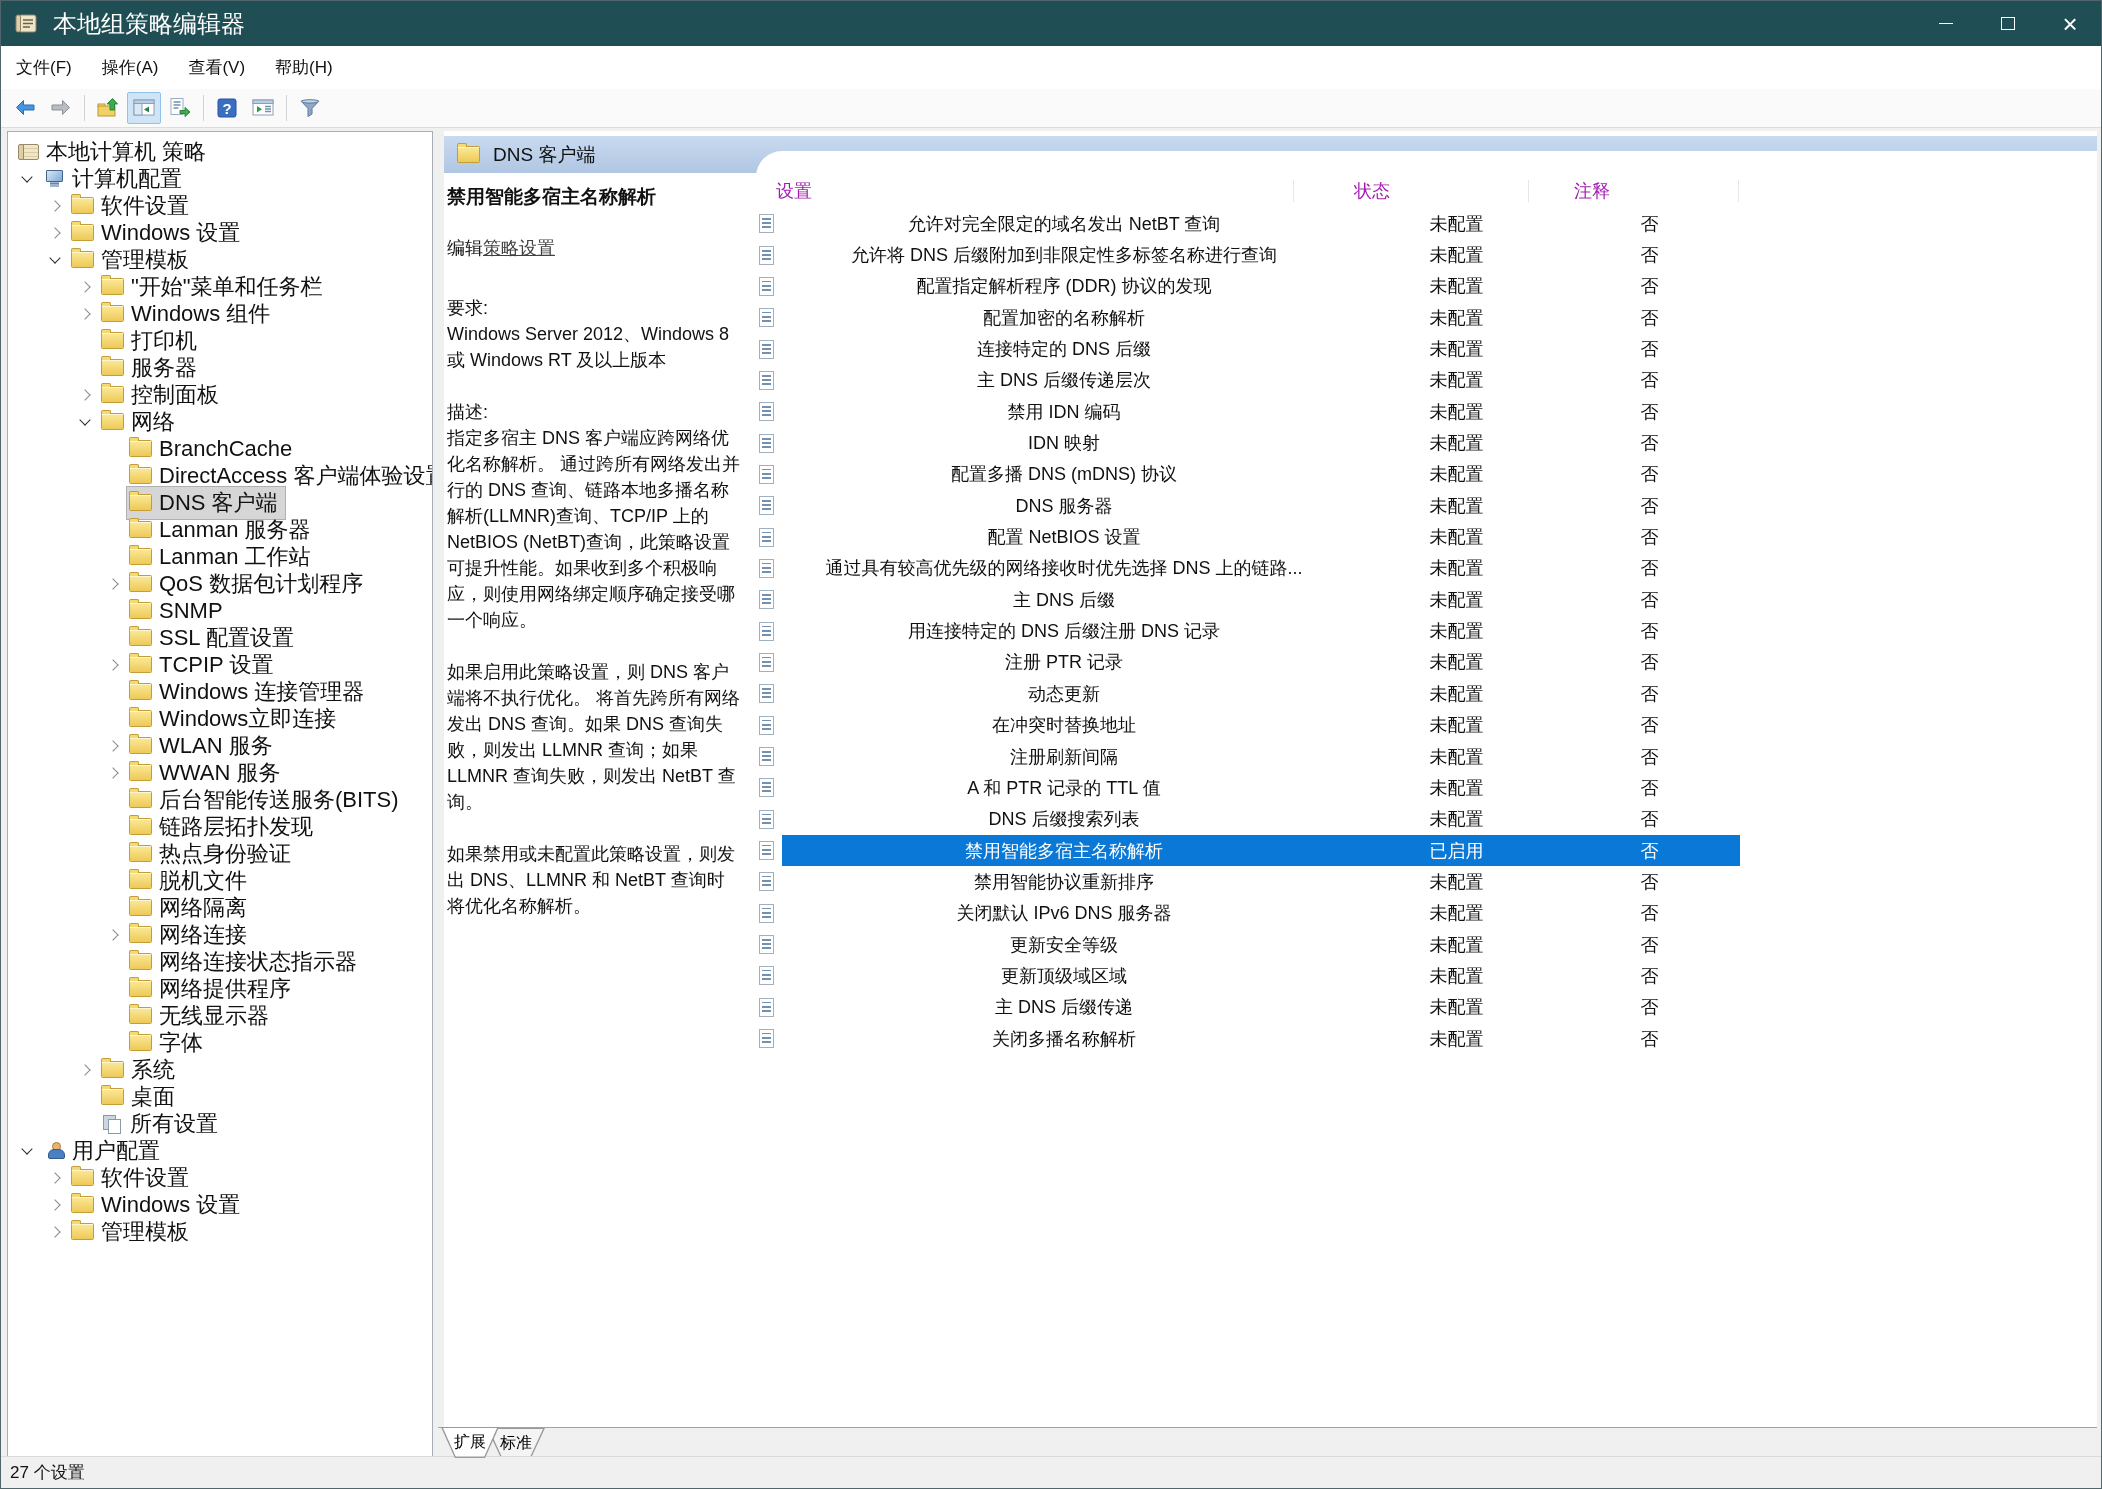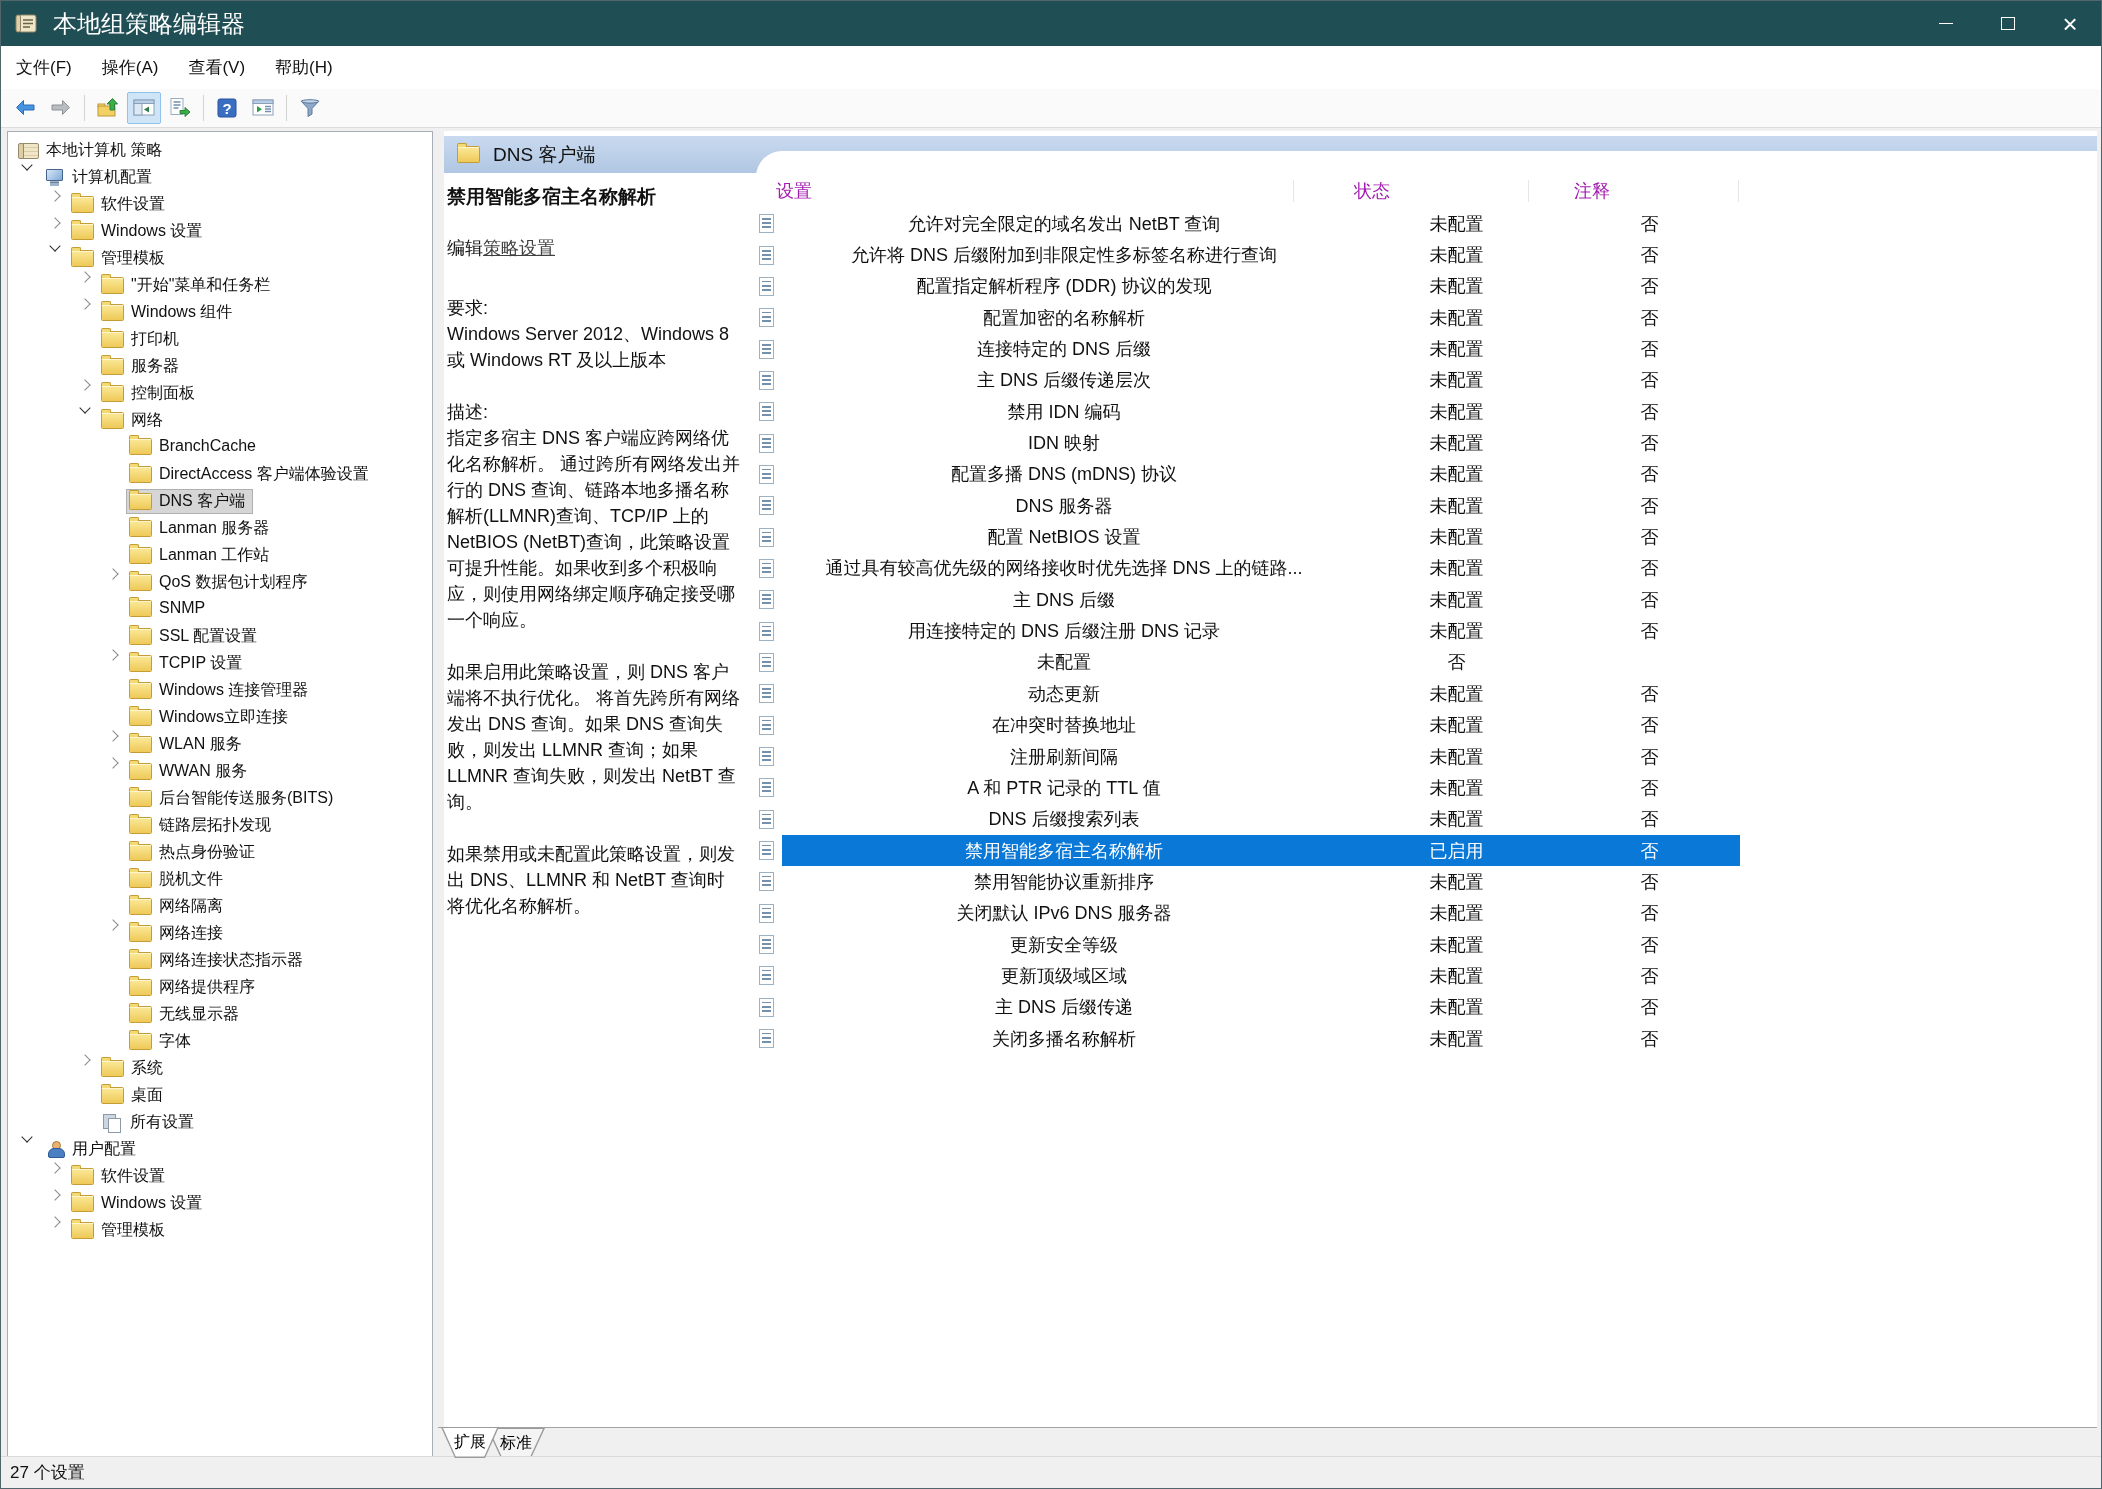--- a/index.html
+++ b/index.html
@@ -21,21 +21,21 @@
   .mitem{padding:0 15px;height:100%;display:flex;align-items:center;}
 
   
   .toolbar{position:absolute;left:0;top:88px;right:0;height:38px;background:#fafafa;border-bottom:1px solid #dcdcdc;display:flex;align-items:center;padding-left:6px;}
   .tbtn{width:32px;height:30px;display:flex;align-items:center;justify-content:center;border:1px solid transparent;border-radius:2px;margin:0 1px;}
   .tbtn.selected{background:#cfe4f7;border-color:#92c2ea;}
   .tsep{width:1px;height:26px;background:#d2d2d2;margin:0 5px;}
 
   
   .tree-pane{position:absolute;left:6px;top:130px;width:426px;height:1328px;background:#fff;border:1px solid #a8aeb5;box-sizing:border-box;overflow:hidden;padding-top:6px;}
-  .trow{height:27px;display:flex;align-items:flex-start;font-size:16px;white-space:nowrap;color:#111;}
+  .trow{height:27px;display:flex;align-items:center;font-size:22px;white-space:nowrap;color:#111;}
   .tspacer{flex:none;display:block;height:1px;}
   .chev{width:26px;flex:none;display:flex;align-items:center;justify-content:center;}
   .chev i{display:block;width:7px;height:7px;border-right:1.6px solid #8a8a8a;border-bottom:1.6px solid #8a8a8a;transform:rotate(-45deg);}
   .chev i.open{transform:rotate(45deg);border-color:#2b2b2b;margin-top:-4px;}
   .tnode{display:flex;align-items:center;gap:7px;padding:1px 7px 1px 2px;border:1px solid transparent;}
   .tnode.selected{background:#d6d6d6;border-color:#b0b0b0;}
   .ticon{flex:none;display:inline-block;}
 
   
   .i-folder{position:relative;width:21px;height:15px;background:linear-gradient(180deg,#fbe998,#eec958);border:1px solid #c49d36;border-radius:1.5px;box-shadow:inset 0 1px 0 #fff6cf;}
@@ -662,20 +662,21 @@
             <span class="policy-icon"></span>
             <div class="rowbody">
               <span class="cell c-setting">用连接特定的 DNS 后缀注册 DNS 记录</span>
               <span class="cell c-status">未配置</span>
               <span class="cell c-comment">否</span>
             </div>
           </div>
           <div class="lrow">
             <span class="policy-icon"></span>
             <div class="rowbody">
+              <span class="cell c-setting">注册 PTR 记录</span>
               <span class="cell c-status">未配置</span>
               <span class="cell c-comment">否</span>
             </div>
           </div>
           <div class="lrow">
             <span class="policy-icon"></span>
             <div class="rowbody">
               <span class="cell c-setting">动态更新</span>
               <span class="cell c-status">未配置</span>
               <span class="cell c-comment">否</span>

